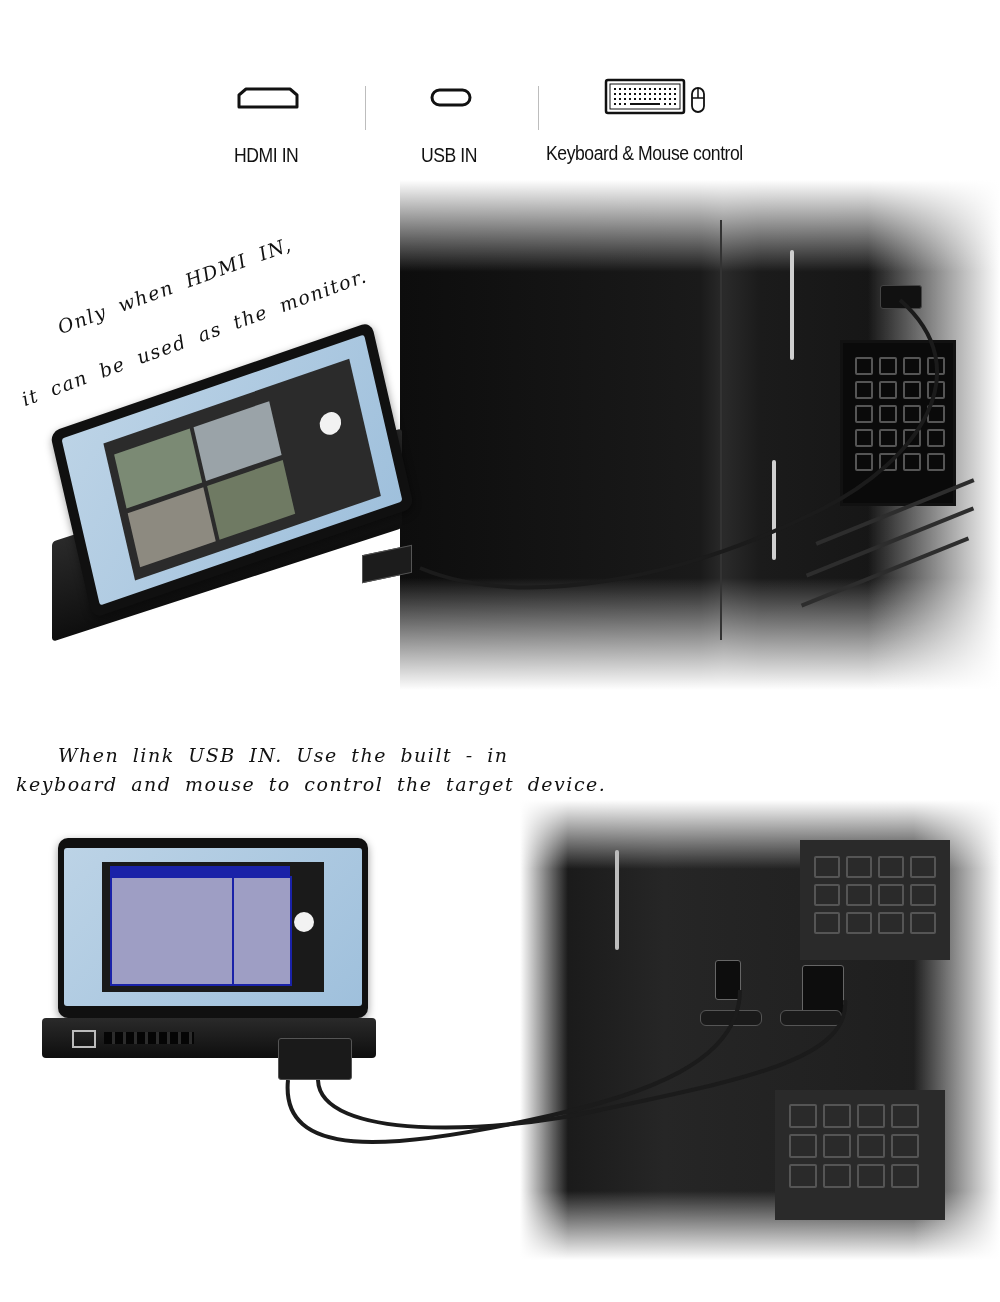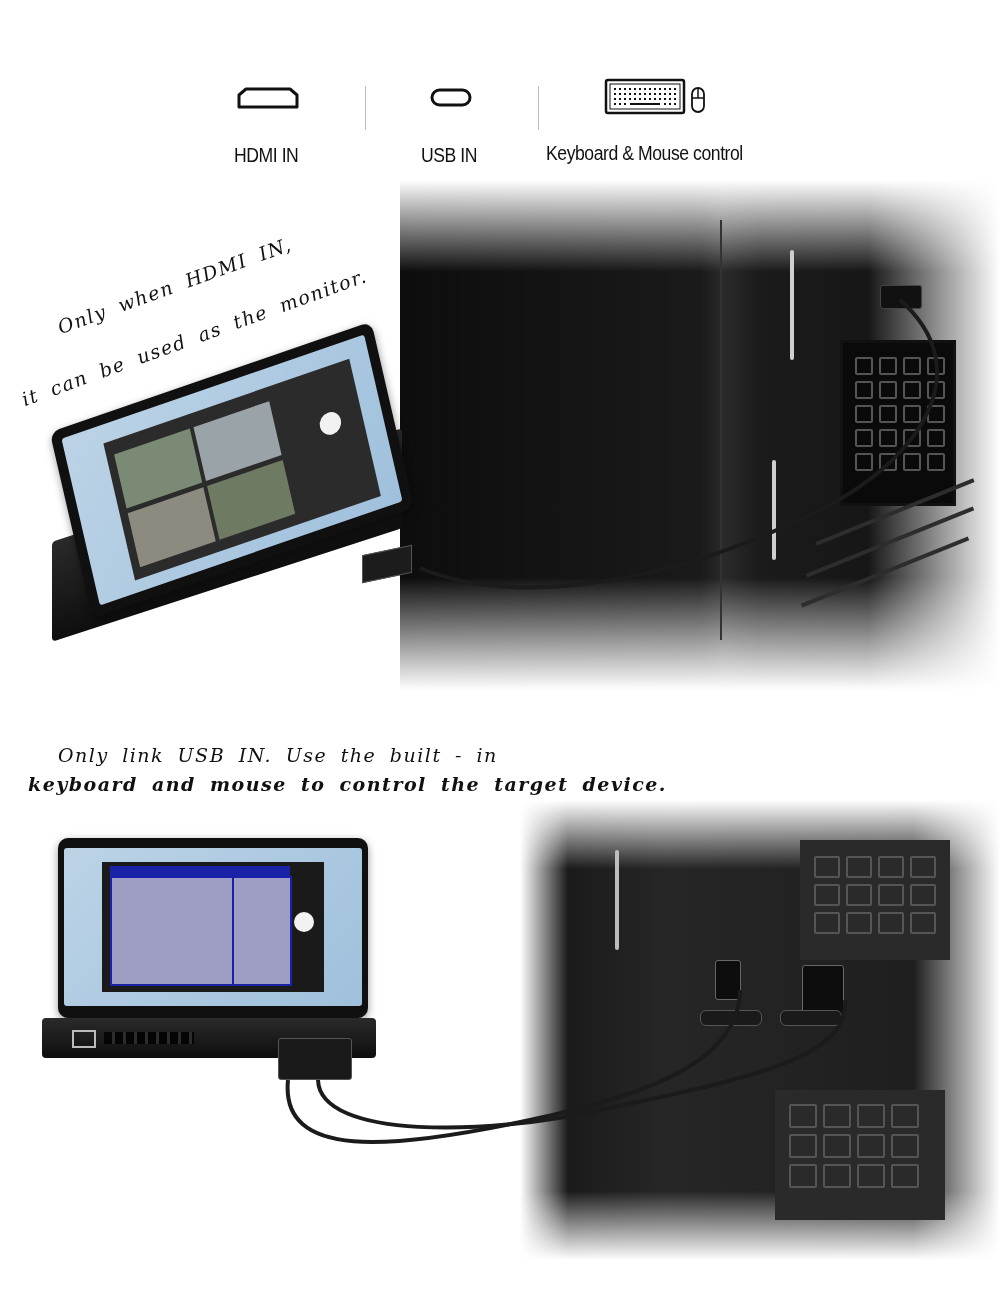--- a/index.html
+++ b/index.html
@@ -161,22 +161,22 @@
         <div class="abs" style="left:92px;top:14px;width:80px;height:55px;background:#9aa3a8;"></div>
         <div class="abs" style="left:8px;top:74px;width:80px;height:55px;background:#8d8a80;"></div>
         <div class="abs" style="left:92px;top:74px;width:80px;height:55px;background:#6f7a63;"></div>
         <div class="abs" style="left:216px;top:44px;width:22px;height:22px;border-radius:50%;background:#f2f2f2;"></div>
       </div>
     </div>
   </div>
   <div class="abs" style="left:310px;top:215px;width:48px;height:26px;background:#1c1c1c;border:1px solid #555;transform:skewY(-12deg);"></div>
 </div>
 
-<div class="abs hand" style="left:58px;top:744px;">Only link USB IN. Use the built - in</div>
-<div class="abs hand" style="left:28px;top:773px;font-weight:bold;">keyboard and mouse to control the target device.</div>
+<div class="abs hand" style="left:58px;top:744px;">When link USB IN. Use the built - in</div>
+<div class="abs hand" style="left:16px;top:773px;">keyboard and mouse to control the target device.</div>
 
 <div class="abs tower-bot">
   <div class="abs" style="left:95px;top:50px;width:4px;height:100px;background:#bdbdbd;border-radius:2px;"></div>
   <div class="abs" style="left:280px;top:40px;width:150px;height:120px;background:#2a2a2a;">
     <div class="grid" style="left:14px;top:16px;grid-template-columns:repeat(4,26px);grid-template-rows:repeat(3,22px);">
       <div></div>
         <div></div>
         <div></div>
         <div></div>
         <div></div>

